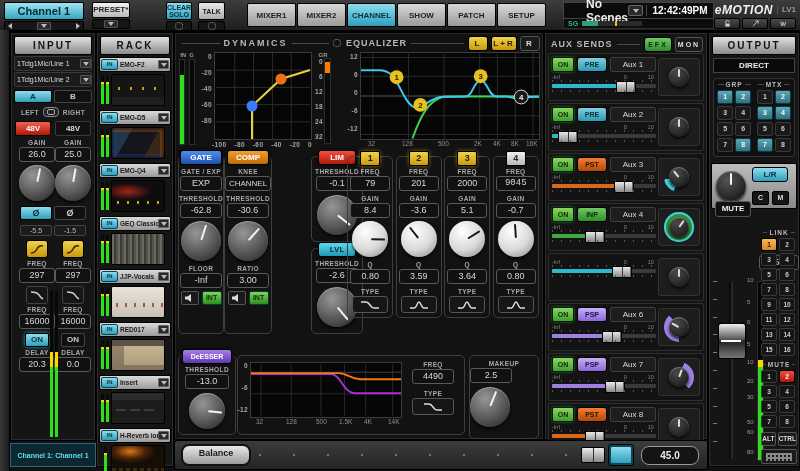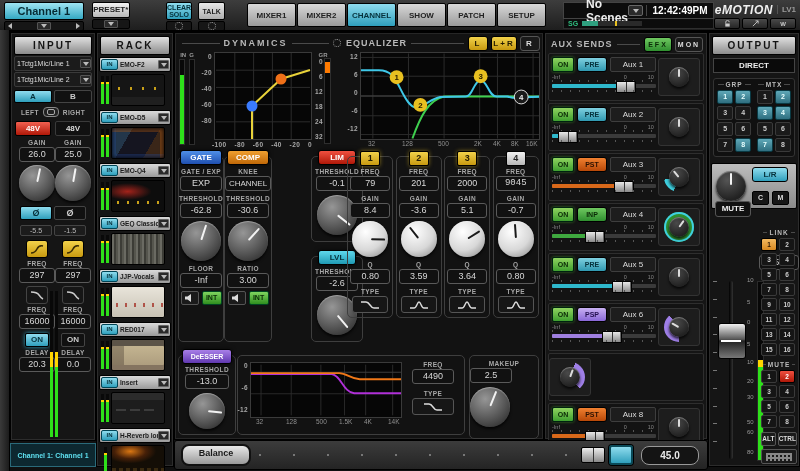--- a/index.html
+++ b/index.html
@@ -706,21 +706,21 @@
           <span class="val" style="width:40px;margin-top:1px;">3.00</span>
           <div class="r" style="gap:3px;margin-top:3px;">
             <span class="spk">
                 <svg width="9" height="8" viewBox="0 0 9 8">
                   <path d="M0 2.5 h2.5 L6 0 V8 L2.5 5.5 H0 Z" fill="#ddd"></path>
                 </svg>
               </span>
             <span class="intb">INT</span>
           </div>
         </div>
-        <div class="c" style="width:36px;gap:14px;margin-left:39px;">
+        <div class="c" style="width:36px;gap:6px;margin-left:39px;">
           <div class="dyncol bracket" style="width:50px;padding:2px 0 6px 0;">
             <span class="hdrbtn hd-lim" style="width:36px;margin-top:-9px;">LIM</span>
             <span class="lbl" style="margin-top:3px;">THRESHOLD</span>
             <span class="val" style="width:40px;margin-top:1px;">-0.1</span>
             <div class="knob k40" style="--r:128deg;margin-top:4px;"></div>
           </div>
           <div class="dyncol bracket" style="width:50px;padding:2px 0 6px 0;">
             <span class="hdrbtn hd-lvl" style="width:36px;margin-top:-9px;">LVL</span>
             <span class="lbl" style="margin-top:3px;">THRESHOLD</span>
             <span class="val" style="width:40px;margin-top:1px;">-2.6</span>
@@ -1022,25 +1022,20 @@
       </div>
       <div class="aux-knobbox">
           <div class="ringwrap ring-green">
             <div class="knob kaux" style="--r:35deg;"></div>
           </div>
         </div>
     </div>
 
     <div class="aux-row">
       <div class="aux-main">
-        <div class="aux-top">
-          <span class="aon">ON</span>
-          <span class="amode pre">PRE</span>
-          <span class="aname">Aux 5</span>
-        </div>
         <div class="afader">
           <span class="af-scale-inf">-Inf</span>
             <span class="af-scale-0">0</span>
             <span class="af-scale-10">10</span>
           <span class="af-ticks"></span>
             <span class="af-track">
               <span class="af-fill cyan" style="width:62%;"></span>
             </span>
             <span class="af-handle" style="left:58%;"></span>
             <span class="af-ticks2"></span>
@@ -1073,20 +1068,38 @@
         </div>
       </div>
       <div class="aux-knobbox">
           <div class="ringwrap ring-purp-l">
             <div class="knob kaux" style="--r:-60deg;"></div>
           </div>
         </div>
     </div>
 
     <div class="aux-row">
+      <div class="aux-main">
+        <div class="aux-top">
+          <span class="aon">ON</span>
+          <span class="amode psp">PSP</span>
+          <span class="aname">Aux 7</span>
+        </div>
+        <div class="afader">
+          <span class="af-scale-inf">-Inf</span>
+            <span class="af-scale-0">0</span>
+            <span class="af-scale-10">10</span>
+          <span class="af-ticks"></span>
+            <span class="af-track">
+              <span class="af-fill purple" style="width:55%;"></span>
+            </span>
+            <span class="af-handle" style="left:51%;"></span>
+            <span class="af-ticks2"></span>
+        </div>
+      </div>
       <div class="aux-knobbox">
           <div class="ringwrap ring-purp-r">
             <div class="knob kaux" style="--r:20deg;"></div>
           </div>
         </div>
     </div>
 
     <div class="aux-row">
       <div class="aux-main">
         <div class="aux-top">

